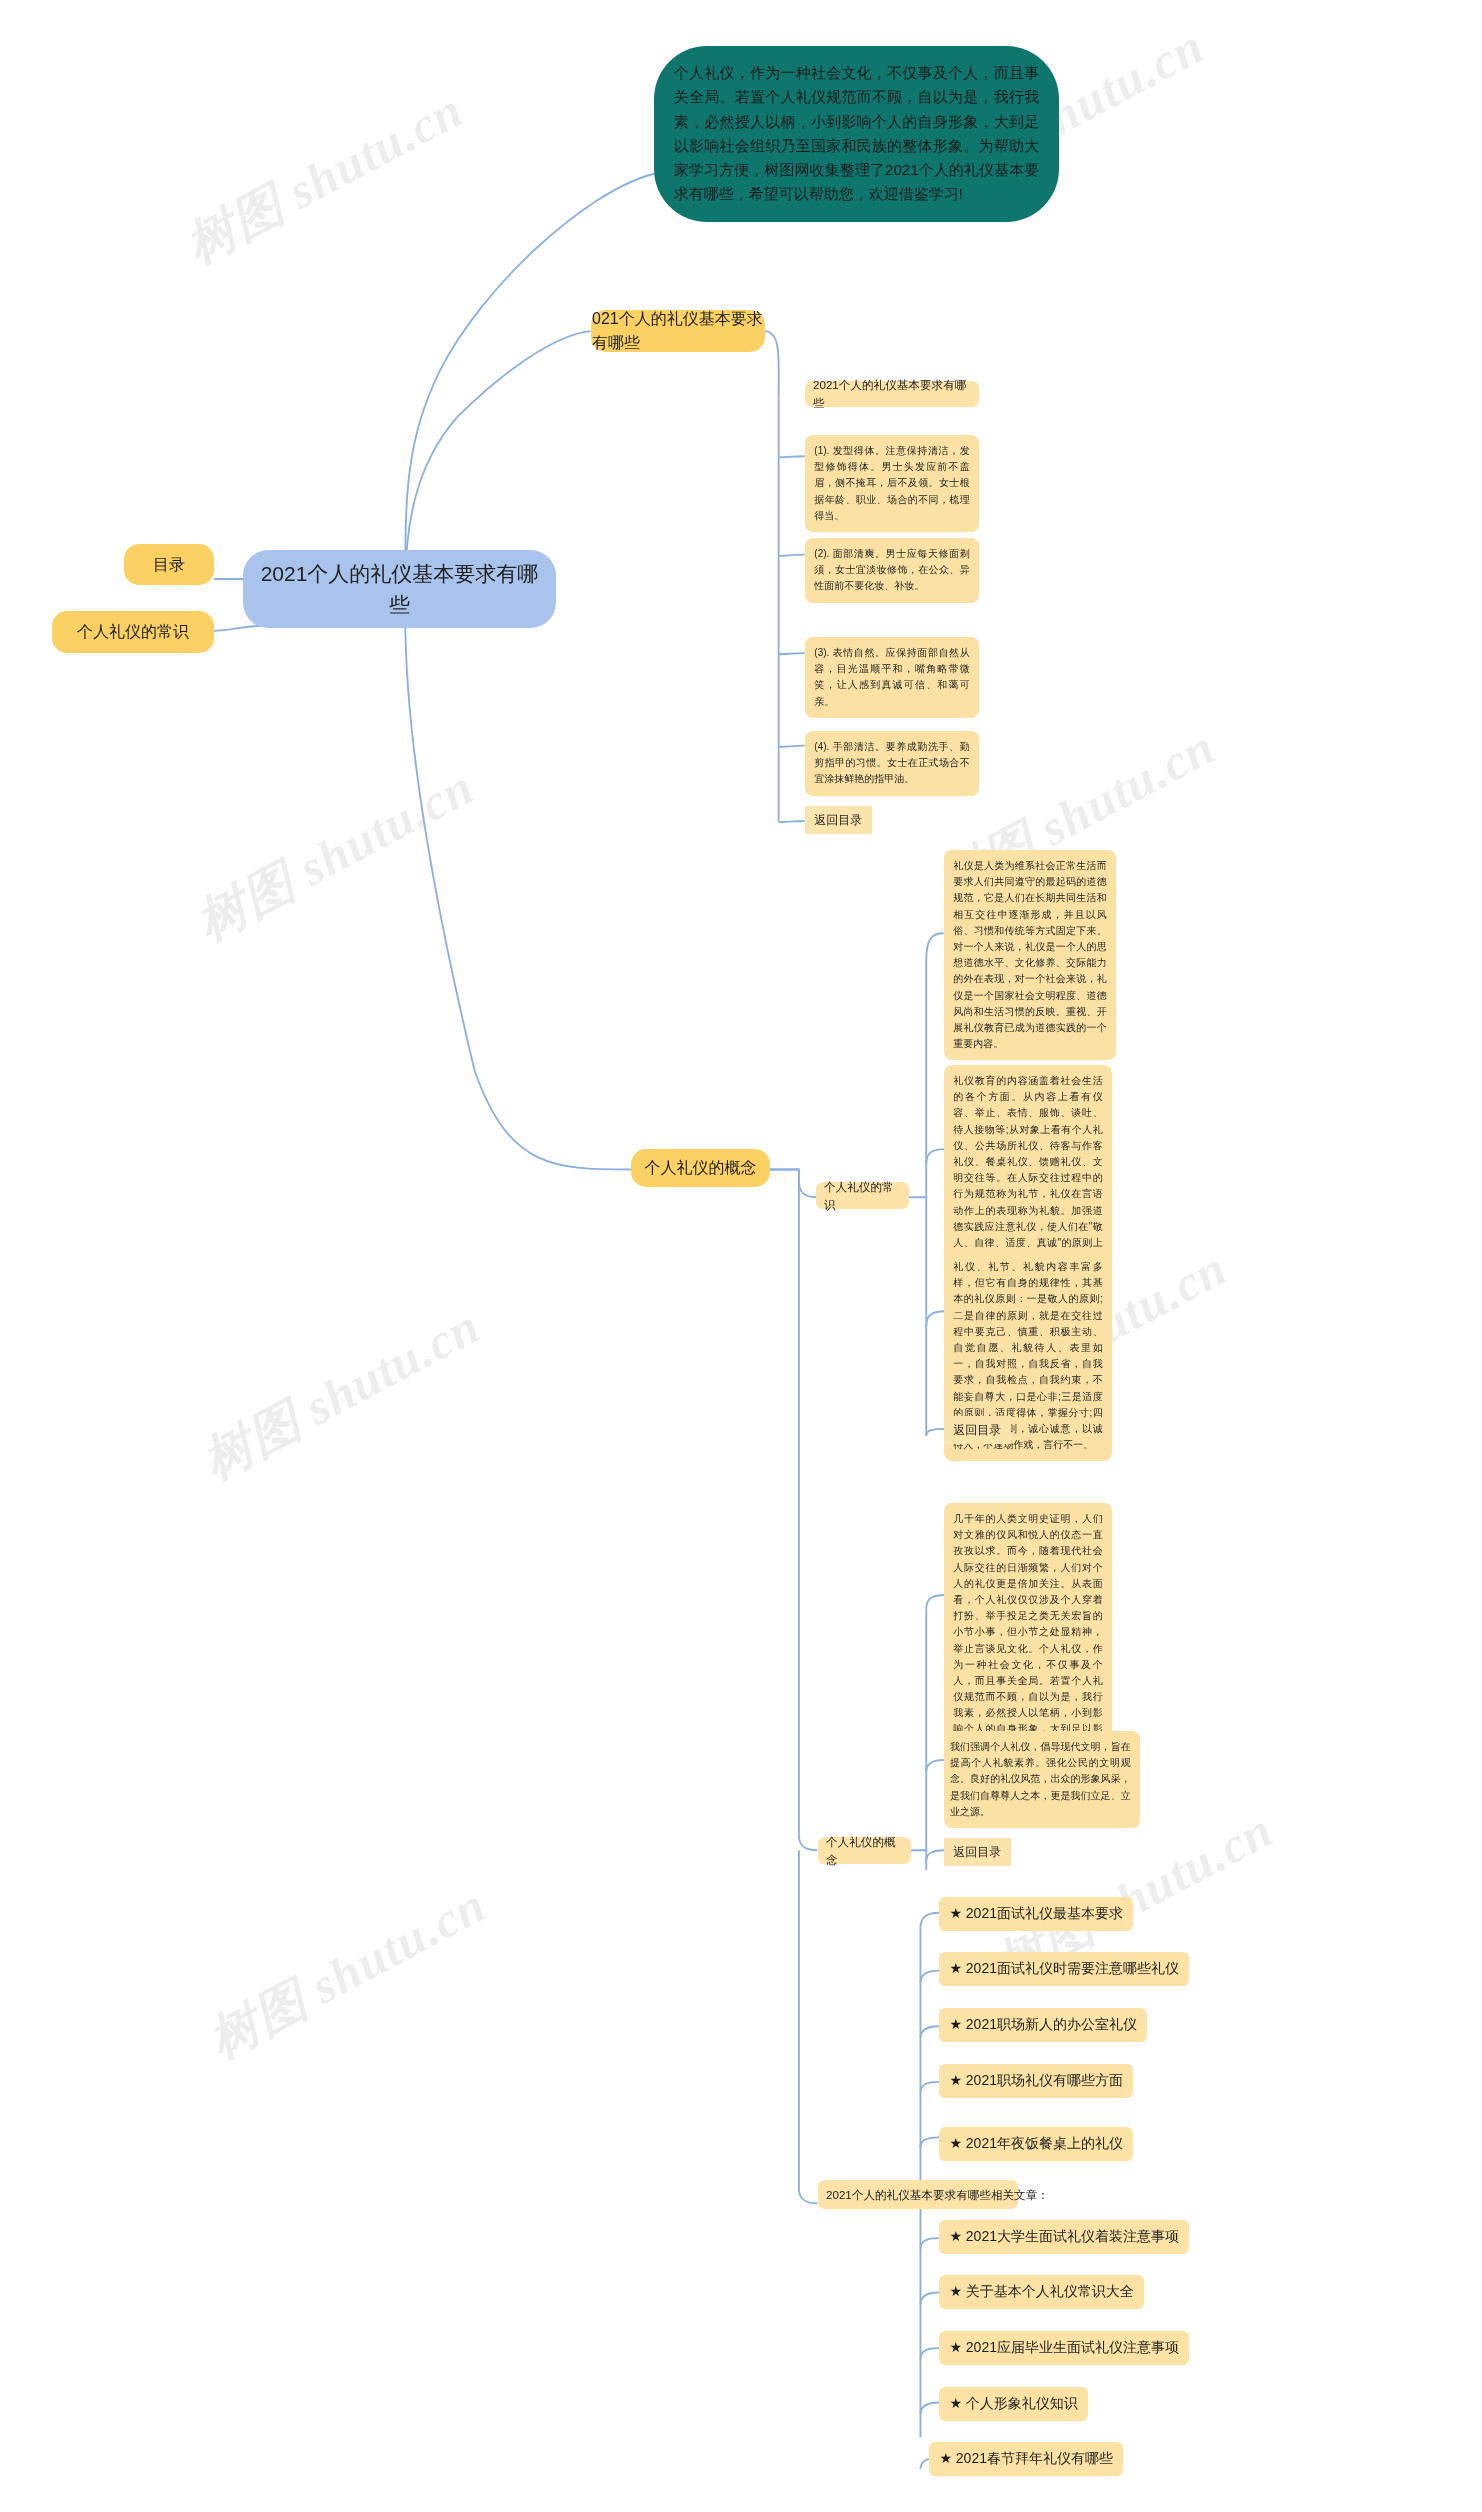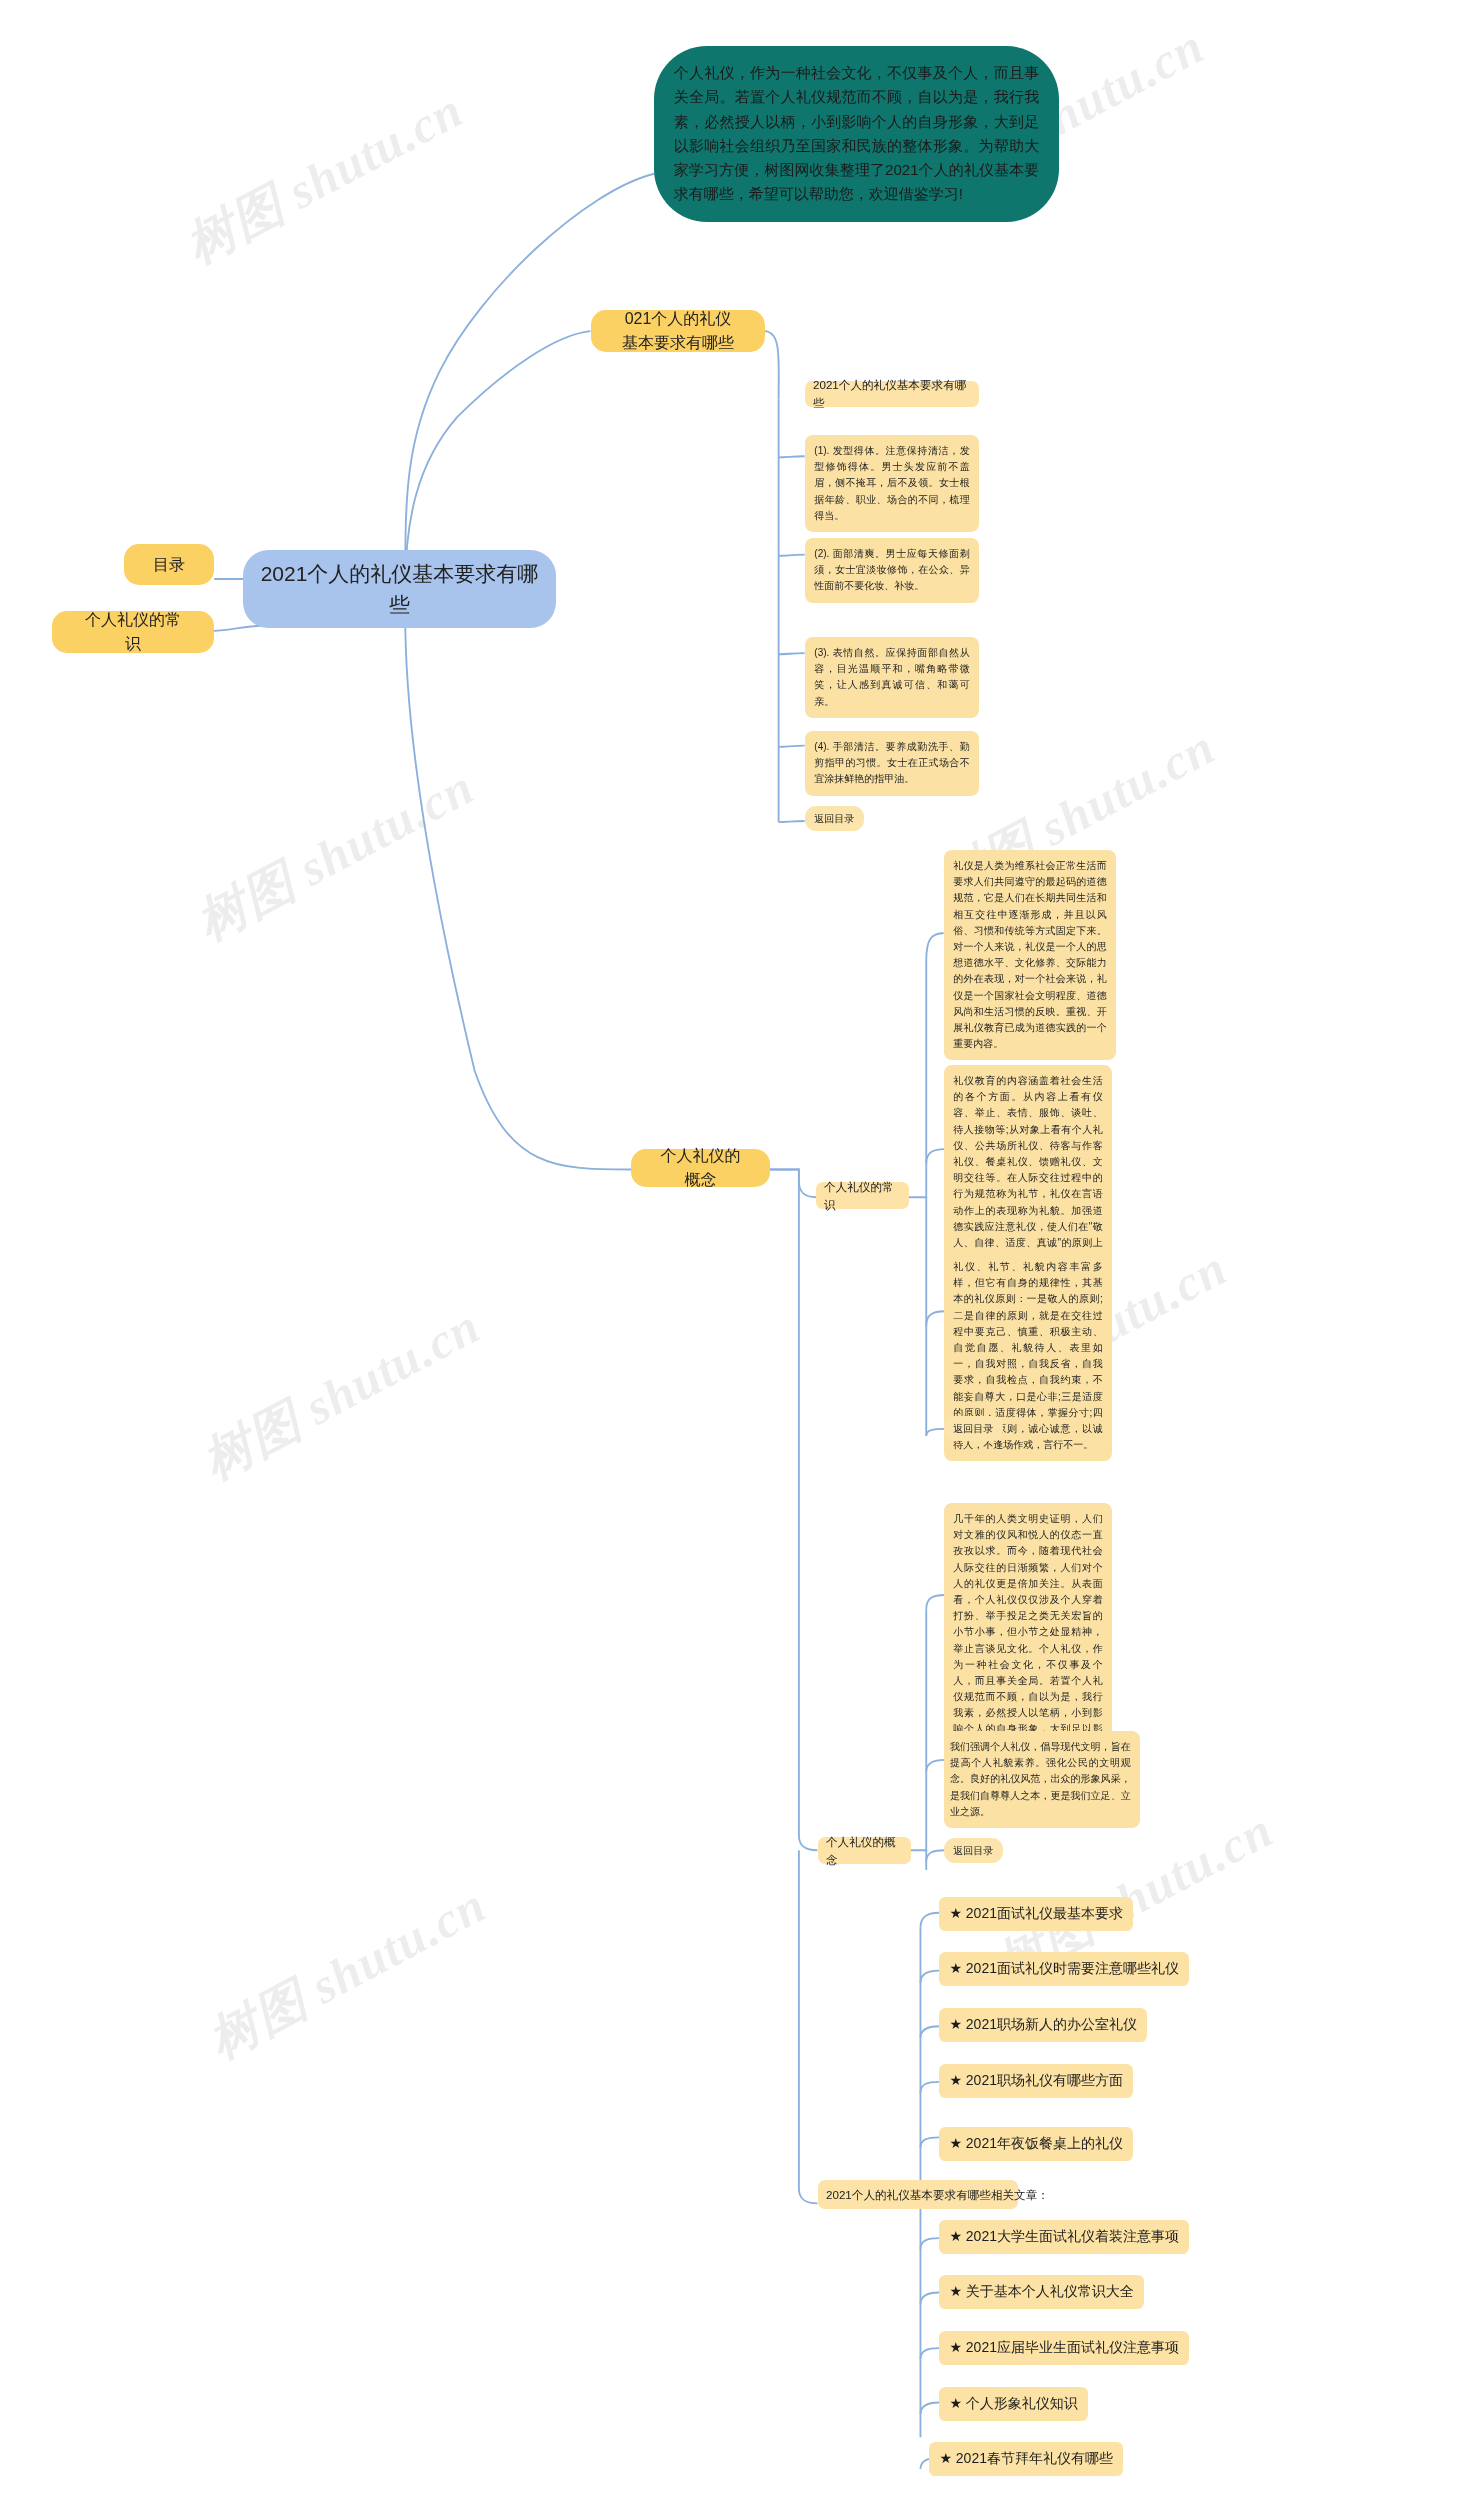--- a/index.html
+++ b/index.html
@@ -47,23 +47,23 @@
     justify-content:center;
     text-align:center;
     font-size:21px;
     color:#222;
     padding:10.4px 15px;
   }
   .lv1{
     background:#fcd163;
     border-radius:15px;
     justify-content:center;
-    text-align:center;
+    text-align:left;
     font-size:16px;
-    padding:7px 28px;
+    padding:7px 1px;
     color:#222;
   }
   .lv2{
     background:#fde3a7;
     border-radius:7px;
     font-size:11.6px;
     padding:4.6px 8px;
     color:#222;
   }
   .para{
@@ -71,22 +71,22 @@
     border-radius:8px;
     font-size:10px;
     line-height:1.62;
     padding:8px 9.3px;
     color:#1d1d1d;
     display:block;
     text-align:justify;
   }
   .chip{
     background:#fce5ad;
-    border-radius:11px;
-    font-size:10px;
+    border-radius:0;
+    font-size:12px;
     padding:5.2px 9.3px;
     color:#1d1d1d;
     white-space:nowrap;
   }
   .article{
     background:#fce2a4;
     border-radius:6.4px;
     font-size:14px;
     padding:6.4px 10.4px;
     color:#1d1d1d;

